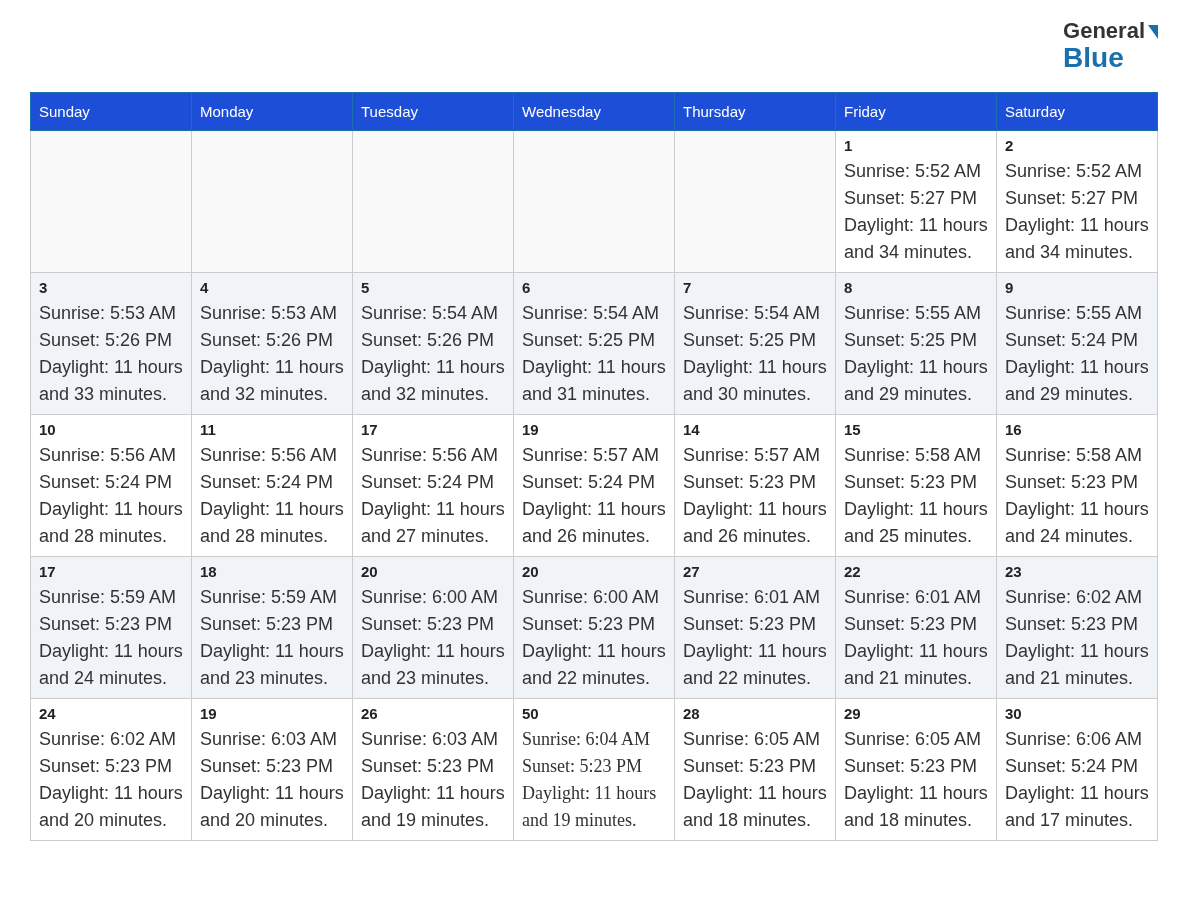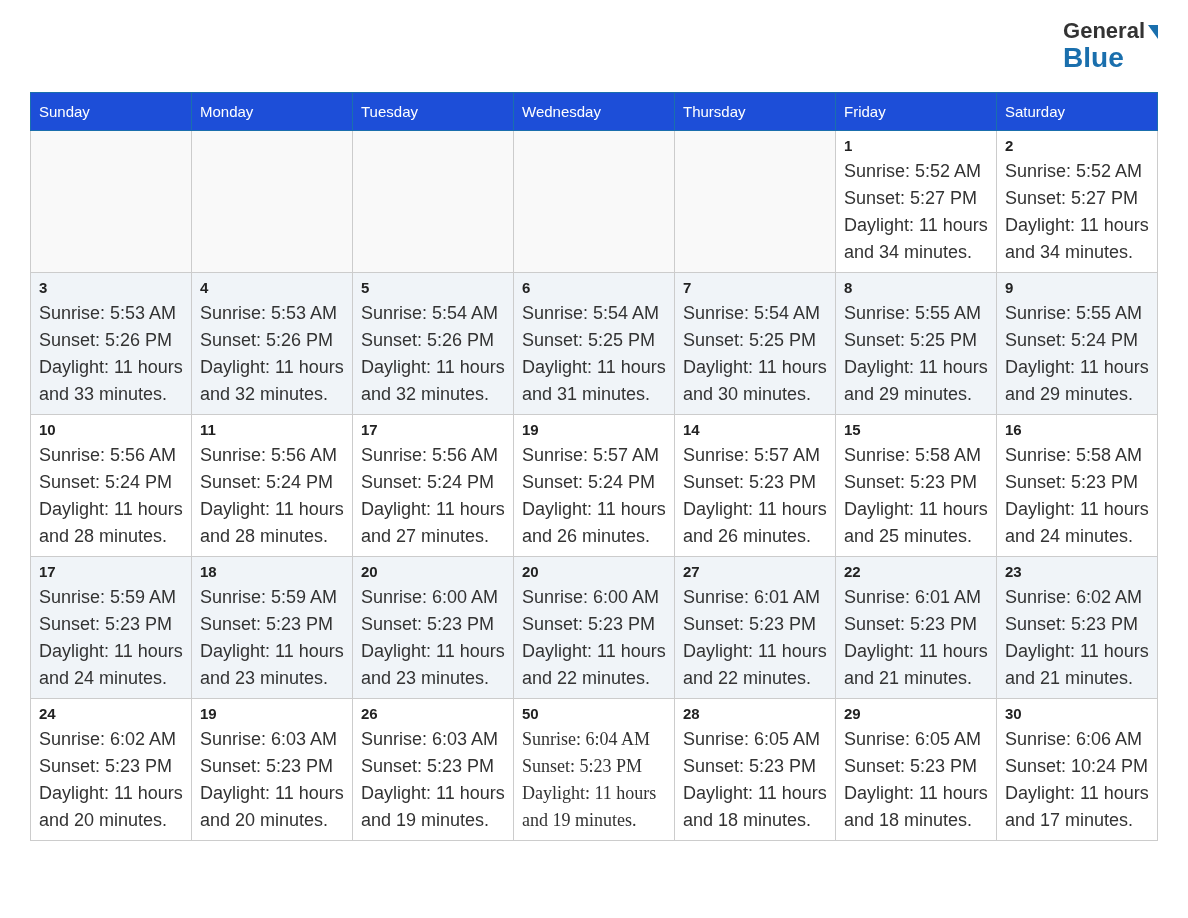--- a/index.html
+++ b/index.html
@@ -307,18 +307,18 @@
         </td>
         <td>
           <div class="day-number">29</div>
           <div class="day-info" style="white-space: pre-line;">Sunrise: 6:05 AM
 Sunset: 5:23 PM
 Daylight: 11 hours and 18 minutes.</div>
         </td>
         <td>
           <div class="day-number">30</div>
           <div class="day-info" style="white-space: pre-line;">Sunrise: 6:06 AM
-Sunset: 10:24 PM
+Sunset: 5:24 PM
 Daylight: 11 hours and 17 minutes.</div>
         </td>
       </tr>
     </tbody>
 </table>
 
 </body></html>

